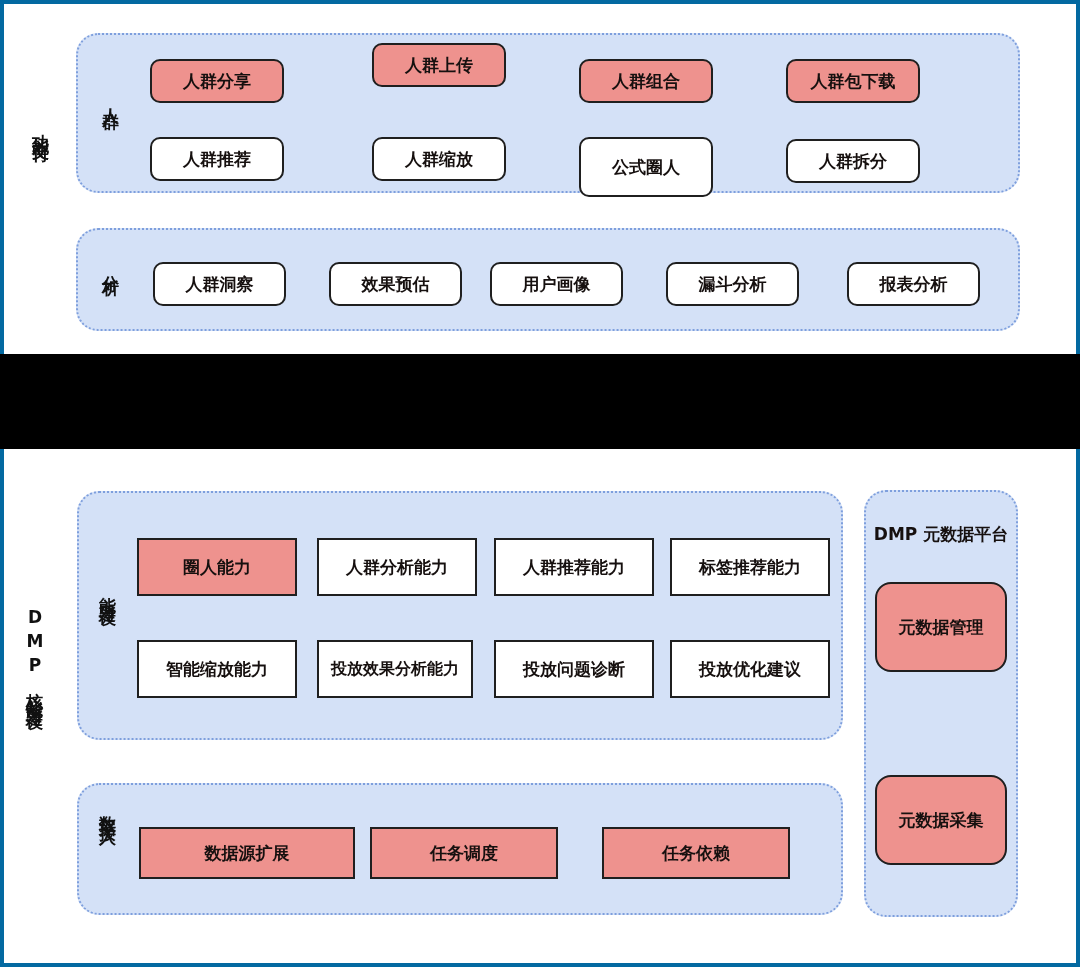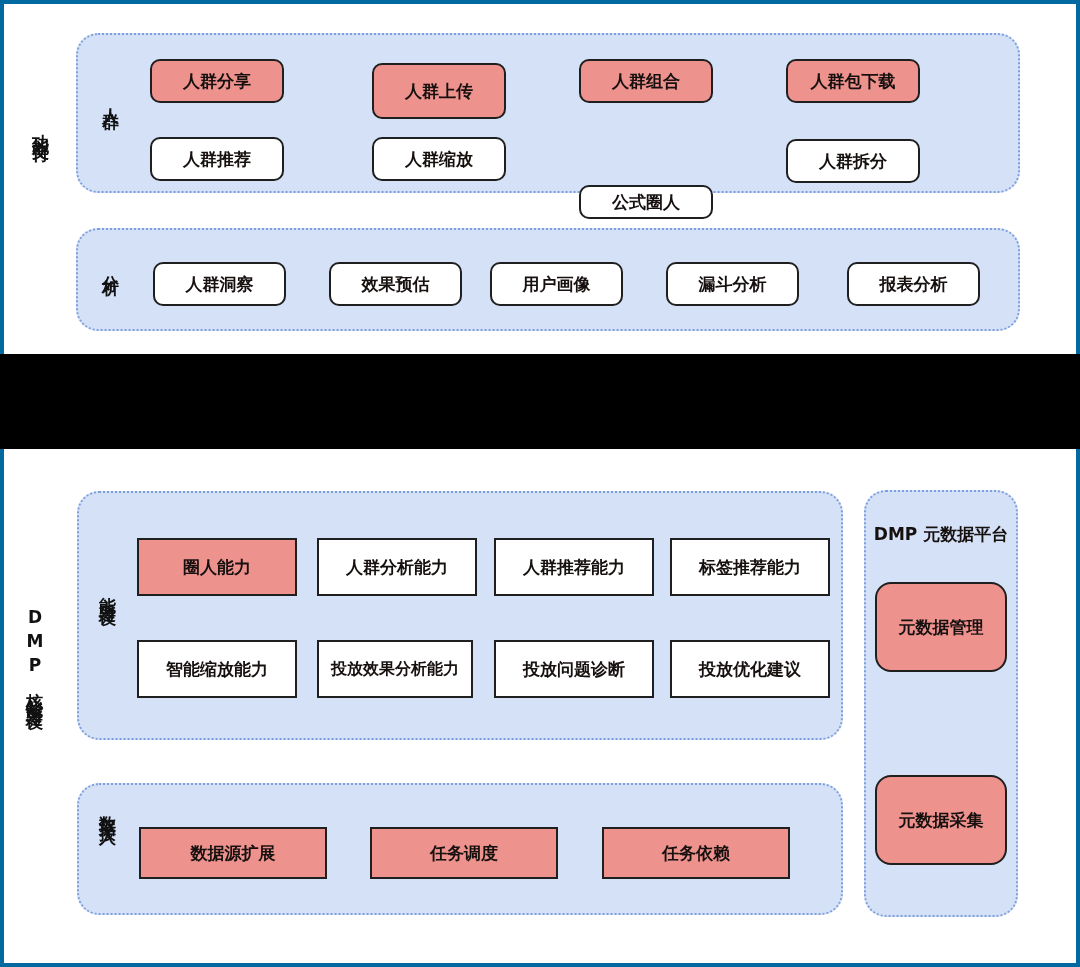--- a/index.html
+++ b/index.html
@@ -25,27 +25,27 @@
 <div id="screen">
 
   <div class="panel" style="left:4px;top:4px;width:1072px;height:350px;">
 
     <div class="vlabel side-vlabel" style="left:28px;top:116px;">功能交付</div>
 
     <div class="container" style="left:72px;top:29px;width:944px;height:160px;">
       <div class="vlabel" style="left:24px;top:60px;">人群</div>
 
       <div class="box hl" style="left:72px;top:24px;width:134px;height:44px;">人群分享</div>
-      <div class="box hl" style="left:294px;top:28px;width:134px;height:56px;">人群上传</div>
+      <div class="box hl" style="left:294px;top:8px;width:134px;height:44px;">人群上传</div>
       <div class="box hl" style="left:501px;top:24px;width:134px;height:44px;">人群组合</div>
       <div class="box hl" style="left:708px;top:24px;width:134px;height:44px;">人群包下载</div>
 
       <div class="box" style="left:72px;top:102px;width:134px;height:44px;">人群推荐</div>
       <div class="box" style="left:294px;top:102px;width:134px;height:44px;">人群缩放</div>
-      <div class="box" style="left:501px;top:102px;width:134px;height:34px;margin-top:48px;">公式圈人</div>
+      <div class="box" style="left:501px;top:102px;width:134px;height:60px;">公式圈人</div>
       <div class="box" style="left:708px;top:104px;width:134px;height:44px;">人群拆分</div>
     </div>
 
     <div class="container" style="left:72px;top:224px;width:944px;height:103px;">
       <div class="vlabel" style="left:24px;top:31px;">分析</div>
 
       <div class="box" style="left:75px;top:32px;width:133px;height:44px;">人群洞察</div>
       <div class="box" style="left:251px;top:32px;width:133px;height:44px;">效果预估</div>
       <div class="box" style="left:412px;top:32px;width:133px;height:44px;">用户画像</div>
       <div class="box" style="left:588px;top:32px;width:133px;height:44px;">漏斗分析</div>
@@ -69,21 +69,21 @@
 
       <div class="box big" style="left:58px;top:147px;width:160px;height:58px;">智能缩放能力</div>
       <div class="box big" style="left:238px;top:147px;width:156px;height:58px;font-size:16px;">投放效果分析能力</div>
       <div class="box big" style="left:415px;top:147px;width:160px;height:58px;">投放问题诊断</div>
       <div class="box big" style="left:591px;top:147px;width:160px;height:58px;">投放优化建议</div>
     </div>
 
     <div class="container" style="left:73px;top:334px;width:766px;height:132px;">
       <div class="vlabel" style="left:20px;top:17px;">数据接入</div>
 
-      <div class="box big hl" style="left:60px;top:42px;width:188px;height:52px;">数据源扩展</div>
+      <div class="box big hl" style="left:60px;top:42px;width:216px;height:52px;">数据源扩展</div>
       <div class="box big hl" style="left:291px;top:42px;width:188px;height:52px;">任务调度</div>
       <div class="box big hl" style="left:523px;top:42px;width:188px;height:52px;">任务依赖</div>
     </div>
 
     <div class="container" style="left:860px;top:41px;width:154px;height:427px;padding-left:22px;">
       <div class="meta-title">DMP 元数据平台</div>
 
       <div class="box hl" style="left:9px;top:90px;width:132px;height:90px;border-radius:16px;">元数据管理</div>
       <div class="box hl" style="left:9px;top:283px;width:132px;height:90px;border-radius:16px;">元数据采集</div>
     </div>

